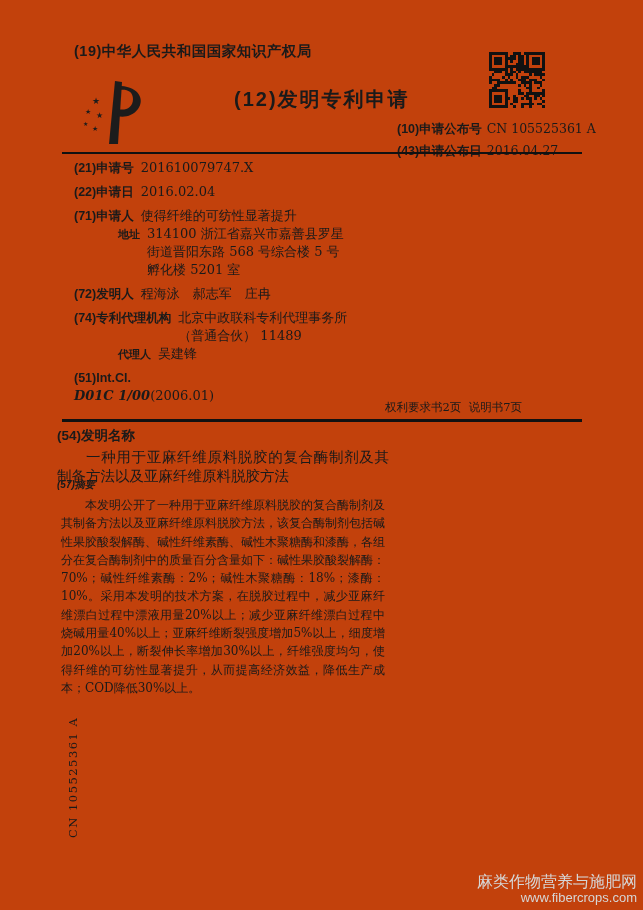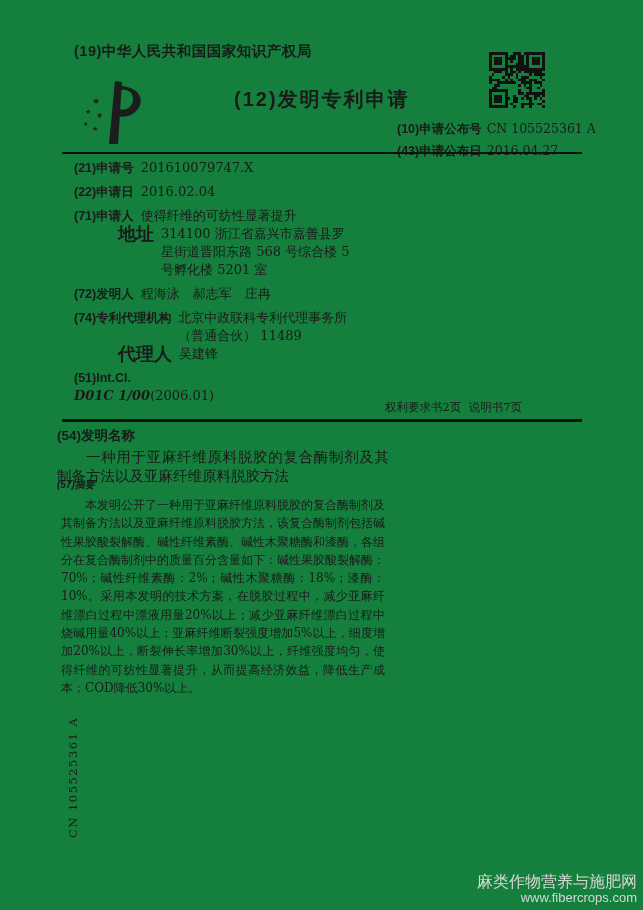--- a/index.html
+++ b/index.html
@@ -1,20 +1,20 @@
 <!DOCTYPE html>
 <html><head>
 <meta charset="utf-8">
 <style>
   html,body{margin:0;padding:0;background:#8b8b8b;}
   .page{
     position:relative;
     width:643px;height:910px;
     margin:0 auto;
-    background:#15803d;
+    background:#c2410c;
     font-family:"DejaVu Serif","Liberation Serif",serif;
     color:#1a1a1a;
     overflow:hidden;
   }
   .lbl{
     font-family:"Liberation Sans","DejaVu Sans",sans-serif;
     font-weight:bold;
   }
   
   .office{position:absolute;left:74px;top:42px;font-size:14.5px;letter-spacing:.5px;}
@@ -26,21 +26,21 @@
   .pub .val{font-family:"DejaVu Serif",serif;margin-left:5px;}
   .rule1{position:absolute;left:62px;top:152px;width:520px;height:2px;background:#111;}
   .rule2{position:absolute;left:62px;top:419px;width:520px;height:3px;background:#111;}
   
   .biblio{position:absolute;left:74px;top:159px;width:278px;font-size:13px;line-height:18px;}
   .entry{margin-bottom:6px;}
   .row{display:flex;}
   .row .lbl{font-size:12.5px;flex:0 0 auto;margin-right:7px;white-space:nowrap;}
   .row .val{flex:1 1 auto;}
   .sub{display:flex;margin-left:44px;}
-  .sub .lbl{font-size:18px;flex:0 0 auto;margin-right:7px;white-space:nowrap;text-align:center;}
+  .sub .lbl{font-size:11px;flex:0 0 auto;margin-right:7px;white-space:nowrap;text-align:center;}
   .itc{font-style:italic;font-weight:bold;}
   .itc .plain{font-style:normal;font-weight:normal;}
   
   .pages-note{position:absolute;left:385px;top:400px;font-size:11.5px;white-space:pre;}
   .sec54{position:absolute;left:57px;top:427px;width:332px;}
   .sec54 .lbl{font-size:13.5px;display:block;margin-bottom:3px;}
   .sec-title{font-size:14.5px;line-height:18.5px;text-indent:2em;text-align:justify;margin:0;}
   .sec57{position:absolute;left:57px;top:478px;width:332px;}
   .sec57 .lbl{font-size:10px;display:block;margin-bottom:2px;font-style:italic;}
   .abstract{font-size:12px;line-height:18.3px;text-indent:2em;text-align:justify;margin:4px;}

